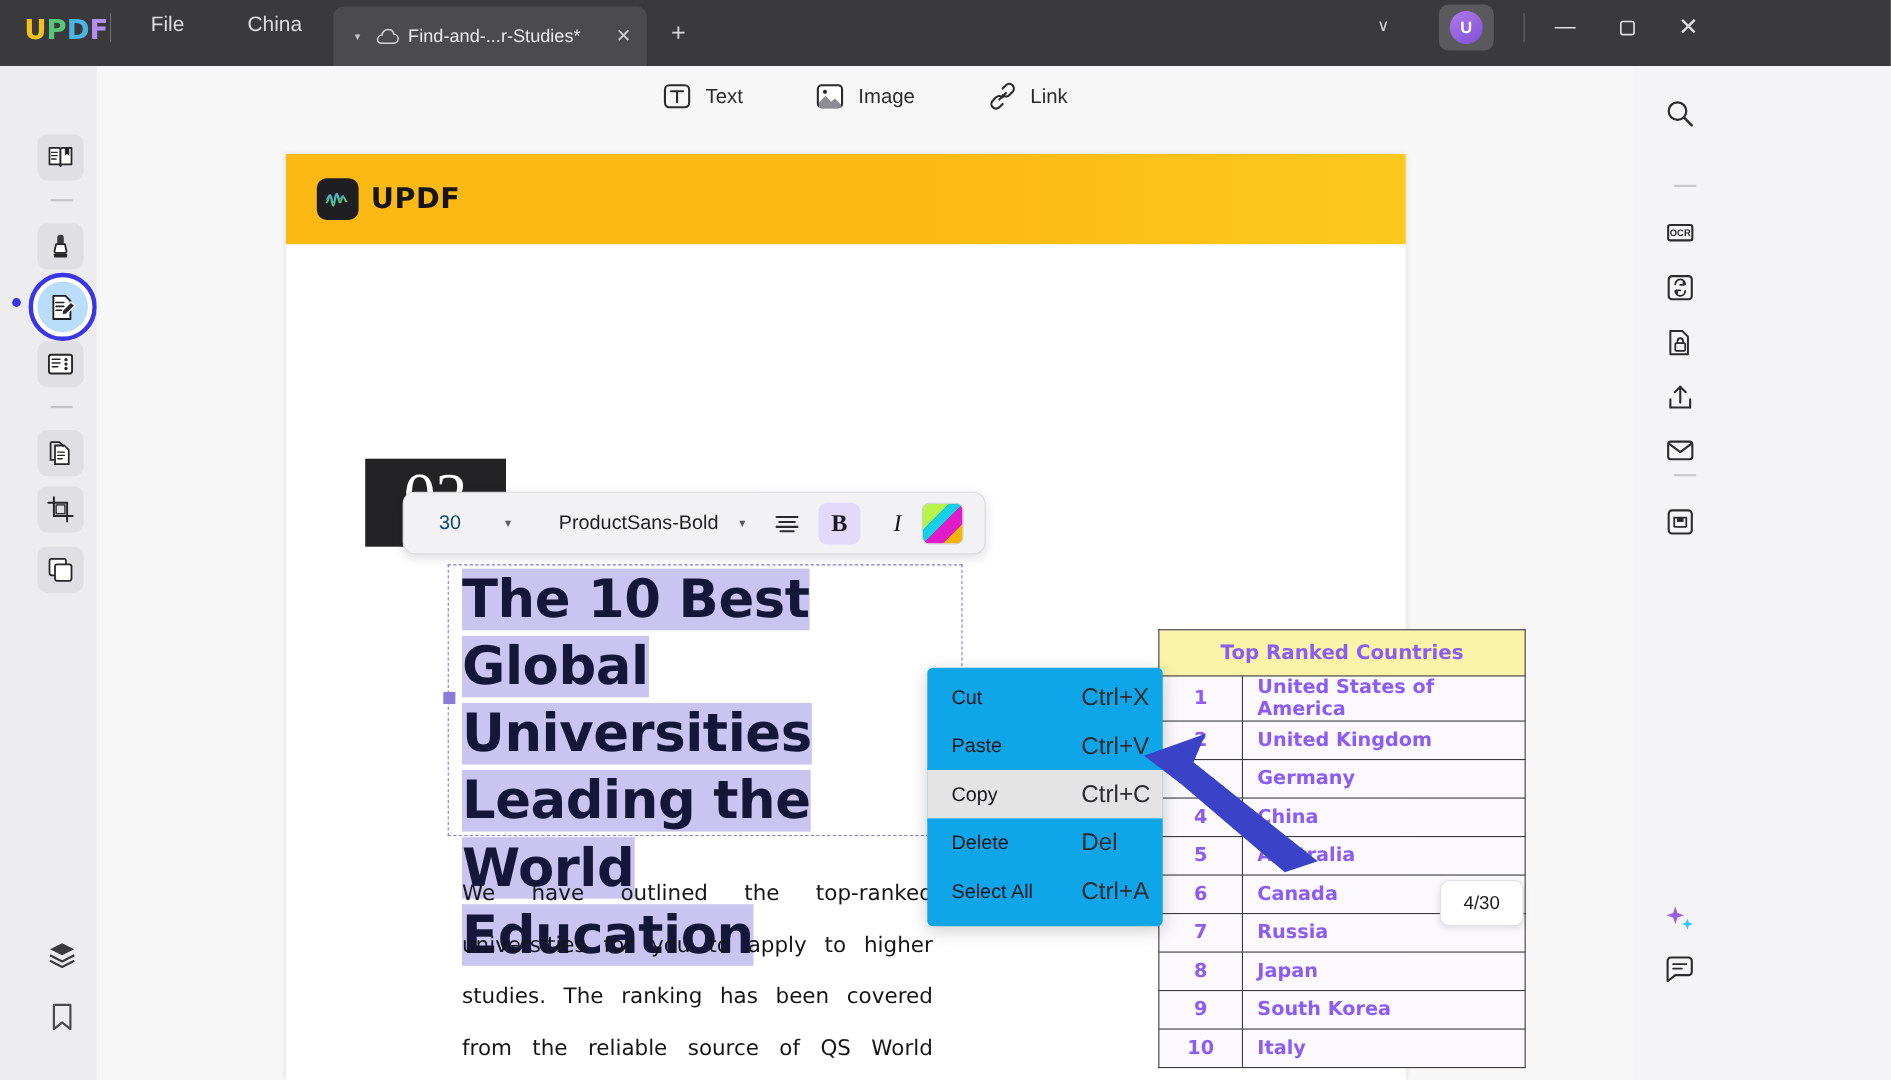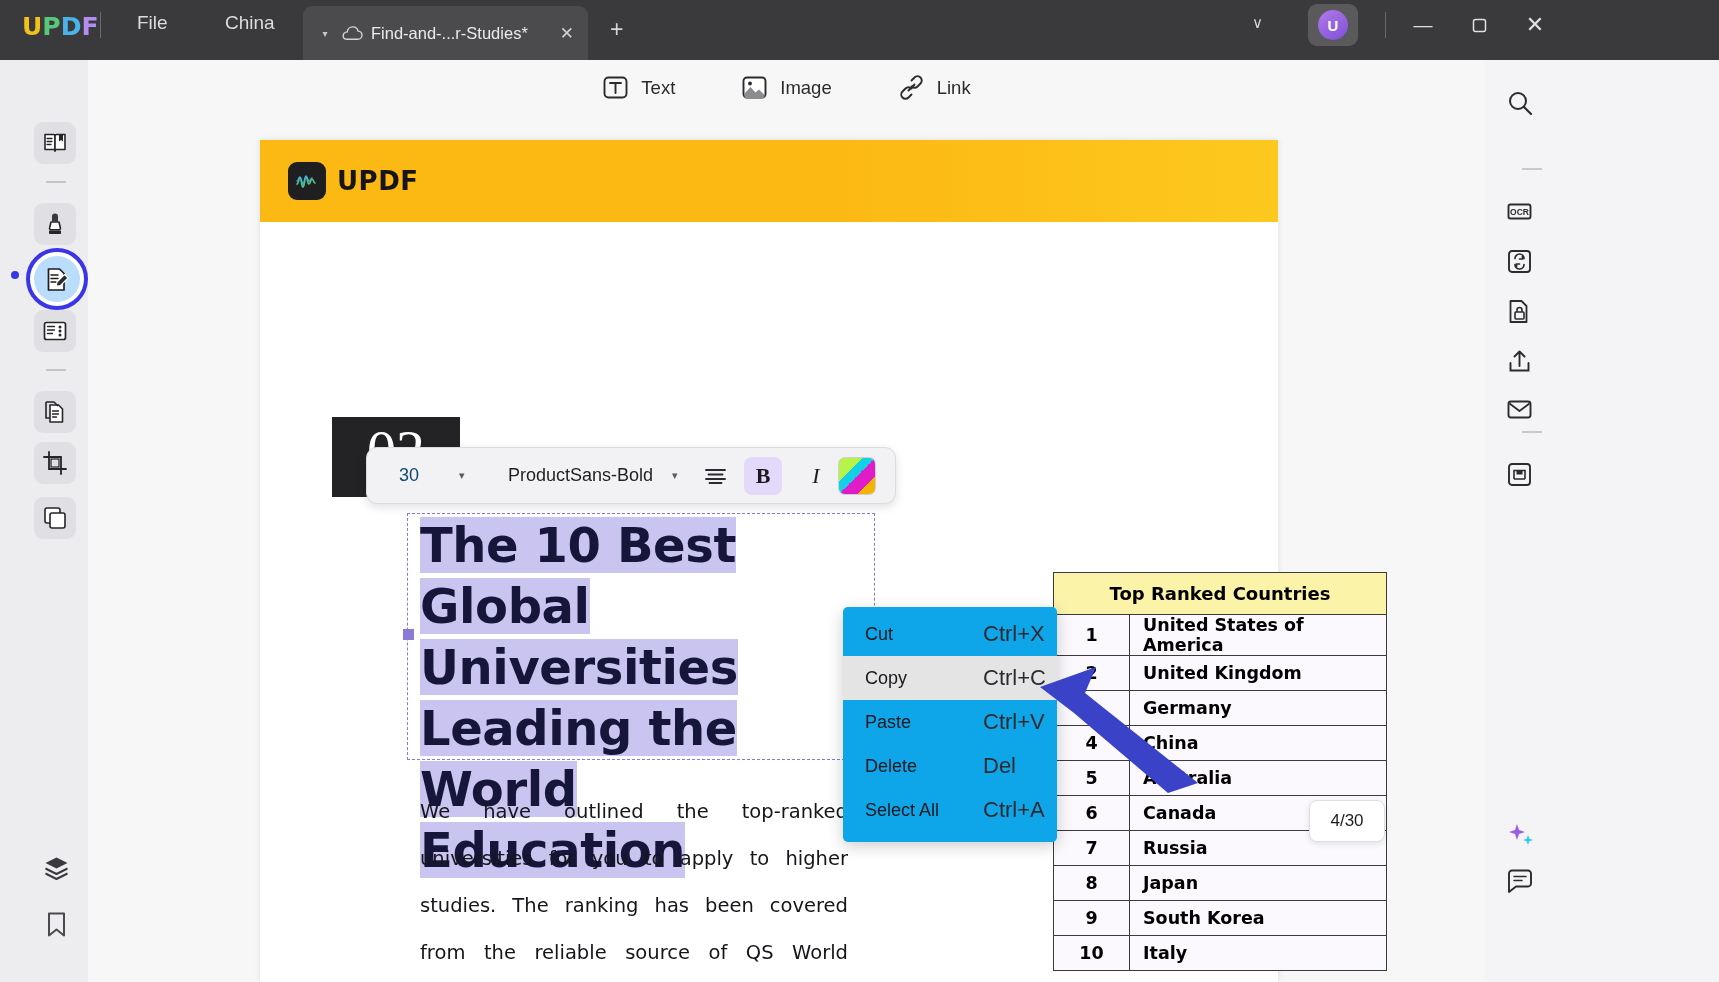--- a/index.html
+++ b/index.html
@@ -197,21 +197,21 @@
   
   .dtable {
     position: absolute; left: 793px; top: 432px;
     width: 334px;
     border: 1.5px solid #56565a;
     border-collapse: collapse;
     font-family: "DejaVu Sans", sans-serif;
   }
   .dtable td, .dtable th {
     border: 1px solid #3b3b3f;
-    font-size: 17.5px; font-weight: bold; color: #000000;
+    font-size: 17.5px; font-weight: bold; color: #8b5cf6;
     height: 35px;
   }
   .dtable .hdr {
     background: #fbf3a8; text-align: center; font-size: 18px; height: 42px;
   }
   .dtable .rank { width: 76px; text-align: center; background: #fbf9fd; }
   .dtable .country { padding-left: 13px; background: #fbf9fd; }
 
   
   .fonttoolbar {
@@ -279,21 +279,21 @@
 
   
   .rightbar {
     position: absolute; left: 1485px; top: 60px;
     width: 234px; height: 922px;
     background: #f4f4f6;
   }
   .rb-icon {
     position: absolute; left: 21px;
     width: 42px; height: 42px;
-    display: flex; align-items: center; justify-content: flex-start;
+    display: flex; align-items: center; justify-content: center;
   }
   .rb-divider {
     position: absolute; left: 37px; width: 20px; height: 2px; background: #c9c9cd;
   }
   .pageind {
     position: absolute; left: -176px; top: 740px;
     width: 76px; height: 42px;
     background: #ffffff; border: 1px solid #dfdfe3; border-radius: 8px;
     box-shadow: 0 2px 6px rgba(0,0,0,0.10);
     display: flex; align-items: center; justify-content: center;
@@ -541,27 +541,27 @@
       <div class="ft-bold">B</div>
       <div class="ft-italic">I</div>
       <div class="ft-color"></div>
     </div>
 
     <div class="ctxmenu">
       <div class="ctx-item first">
         <span class="ctx-label">Cut</span>
         <span class="ctx-key">Ctrl+X</span>
       </div>
+      <div class="ctx-item">
+        <span class="ctx-label">Paste</span>
+        <span class="ctx-key">Ctrl+V</span>
+      </div>
       <div class="ctx-item hl">
         <span class="ctx-label">Copy</span>
         <span class="ctx-key">Ctrl+C</span>
-      </div>
-      <div class="ctx-item">
-        <span class="ctx-label">Paste</span>
-        <span class="ctx-key">Ctrl+V</span>
       </div>
       <div class="ctx-item">
         <span class="ctx-label">Delete</span>
         <span class="ctx-key">Del</span>
       </div>
       <div class="ctx-item">
         <span class="ctx-label">Select All</span>
         <span class="ctx-key">Ctrl+A</span>
       </div>
     </div>

